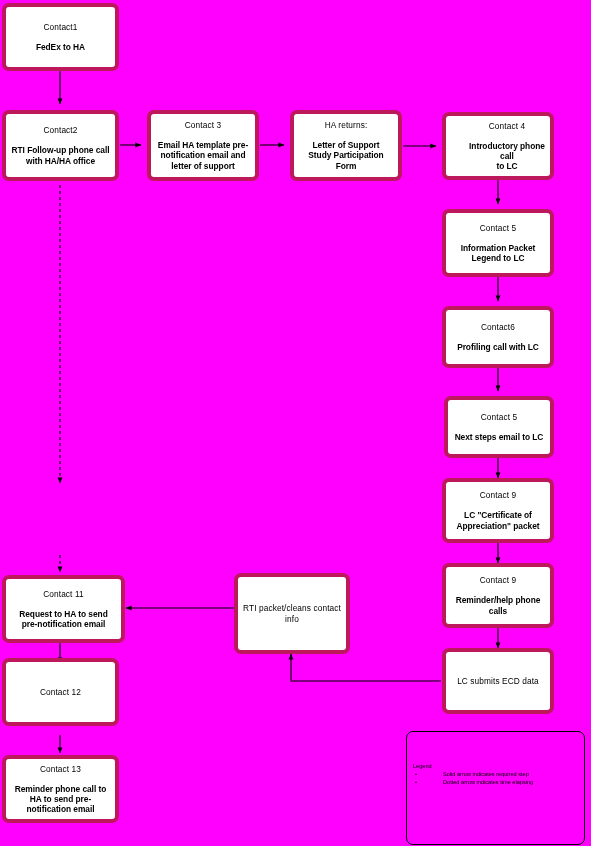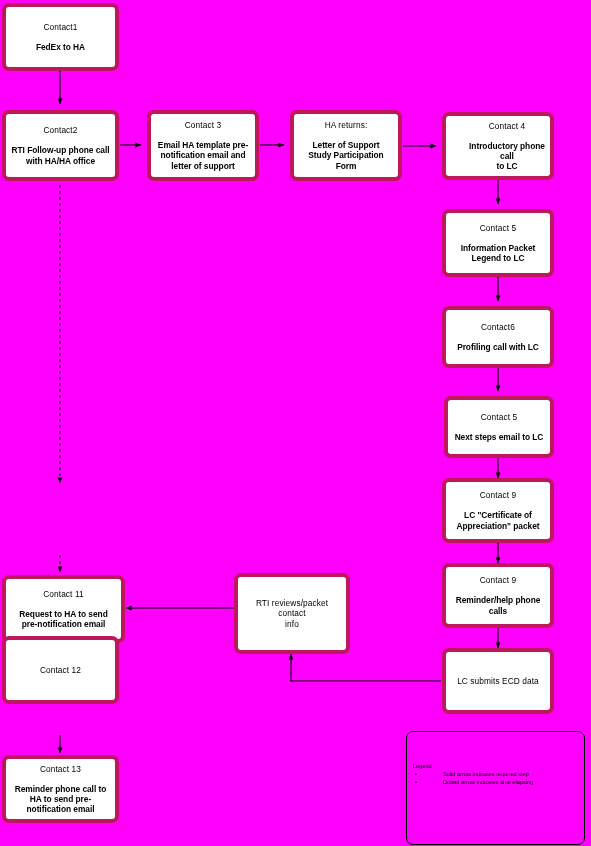--- a/index.html
+++ b/index.html
@@ -214,38 +214,38 @@
 
 
   <div class="node" style="left:2px; top:575px; width:123px; height:68px;">
     <span class="txt">
       <span class="hdr">Contact 11</span>
       <span class="body">Request to HA to send
 pre-notification email</span>
     </span>
   </div>
 
-  <div class="node" style="left:2px; top:636px; width:117px; height:68px;">
+  <div class="node" style="left:2px; top:658px; width:117px; height:68px;">
     <span class="txt">
       <span class="hdr">Contact 12</span>
     </span>
   </div>
 
   <div class="node" style="left:2px; top:755px; width:117px; height:68px;">
     <span class="txt">
       <span class="hdr">Contact 13</span>
       <span class="body">Reminder phone call to
 HA to send pre-
 notification email</span>
     </span>
   </div>
 
   <div class="node" style="left:234px; top:573px; width:116px; height:81px;">
     <span class="txt">
-      <span class="hdr">RTI reviews/packet contact
+      <span class="hdr">RTI packet/cleans contact
 info</span>
     </span>
   </div>
 
   <div class="node" style="left:442px; top:648px; width:112px; height:66px;">
     <span class="txt">
       <span class="hdr">LC submits ECD data</span>
     </span>
   </div>
 

